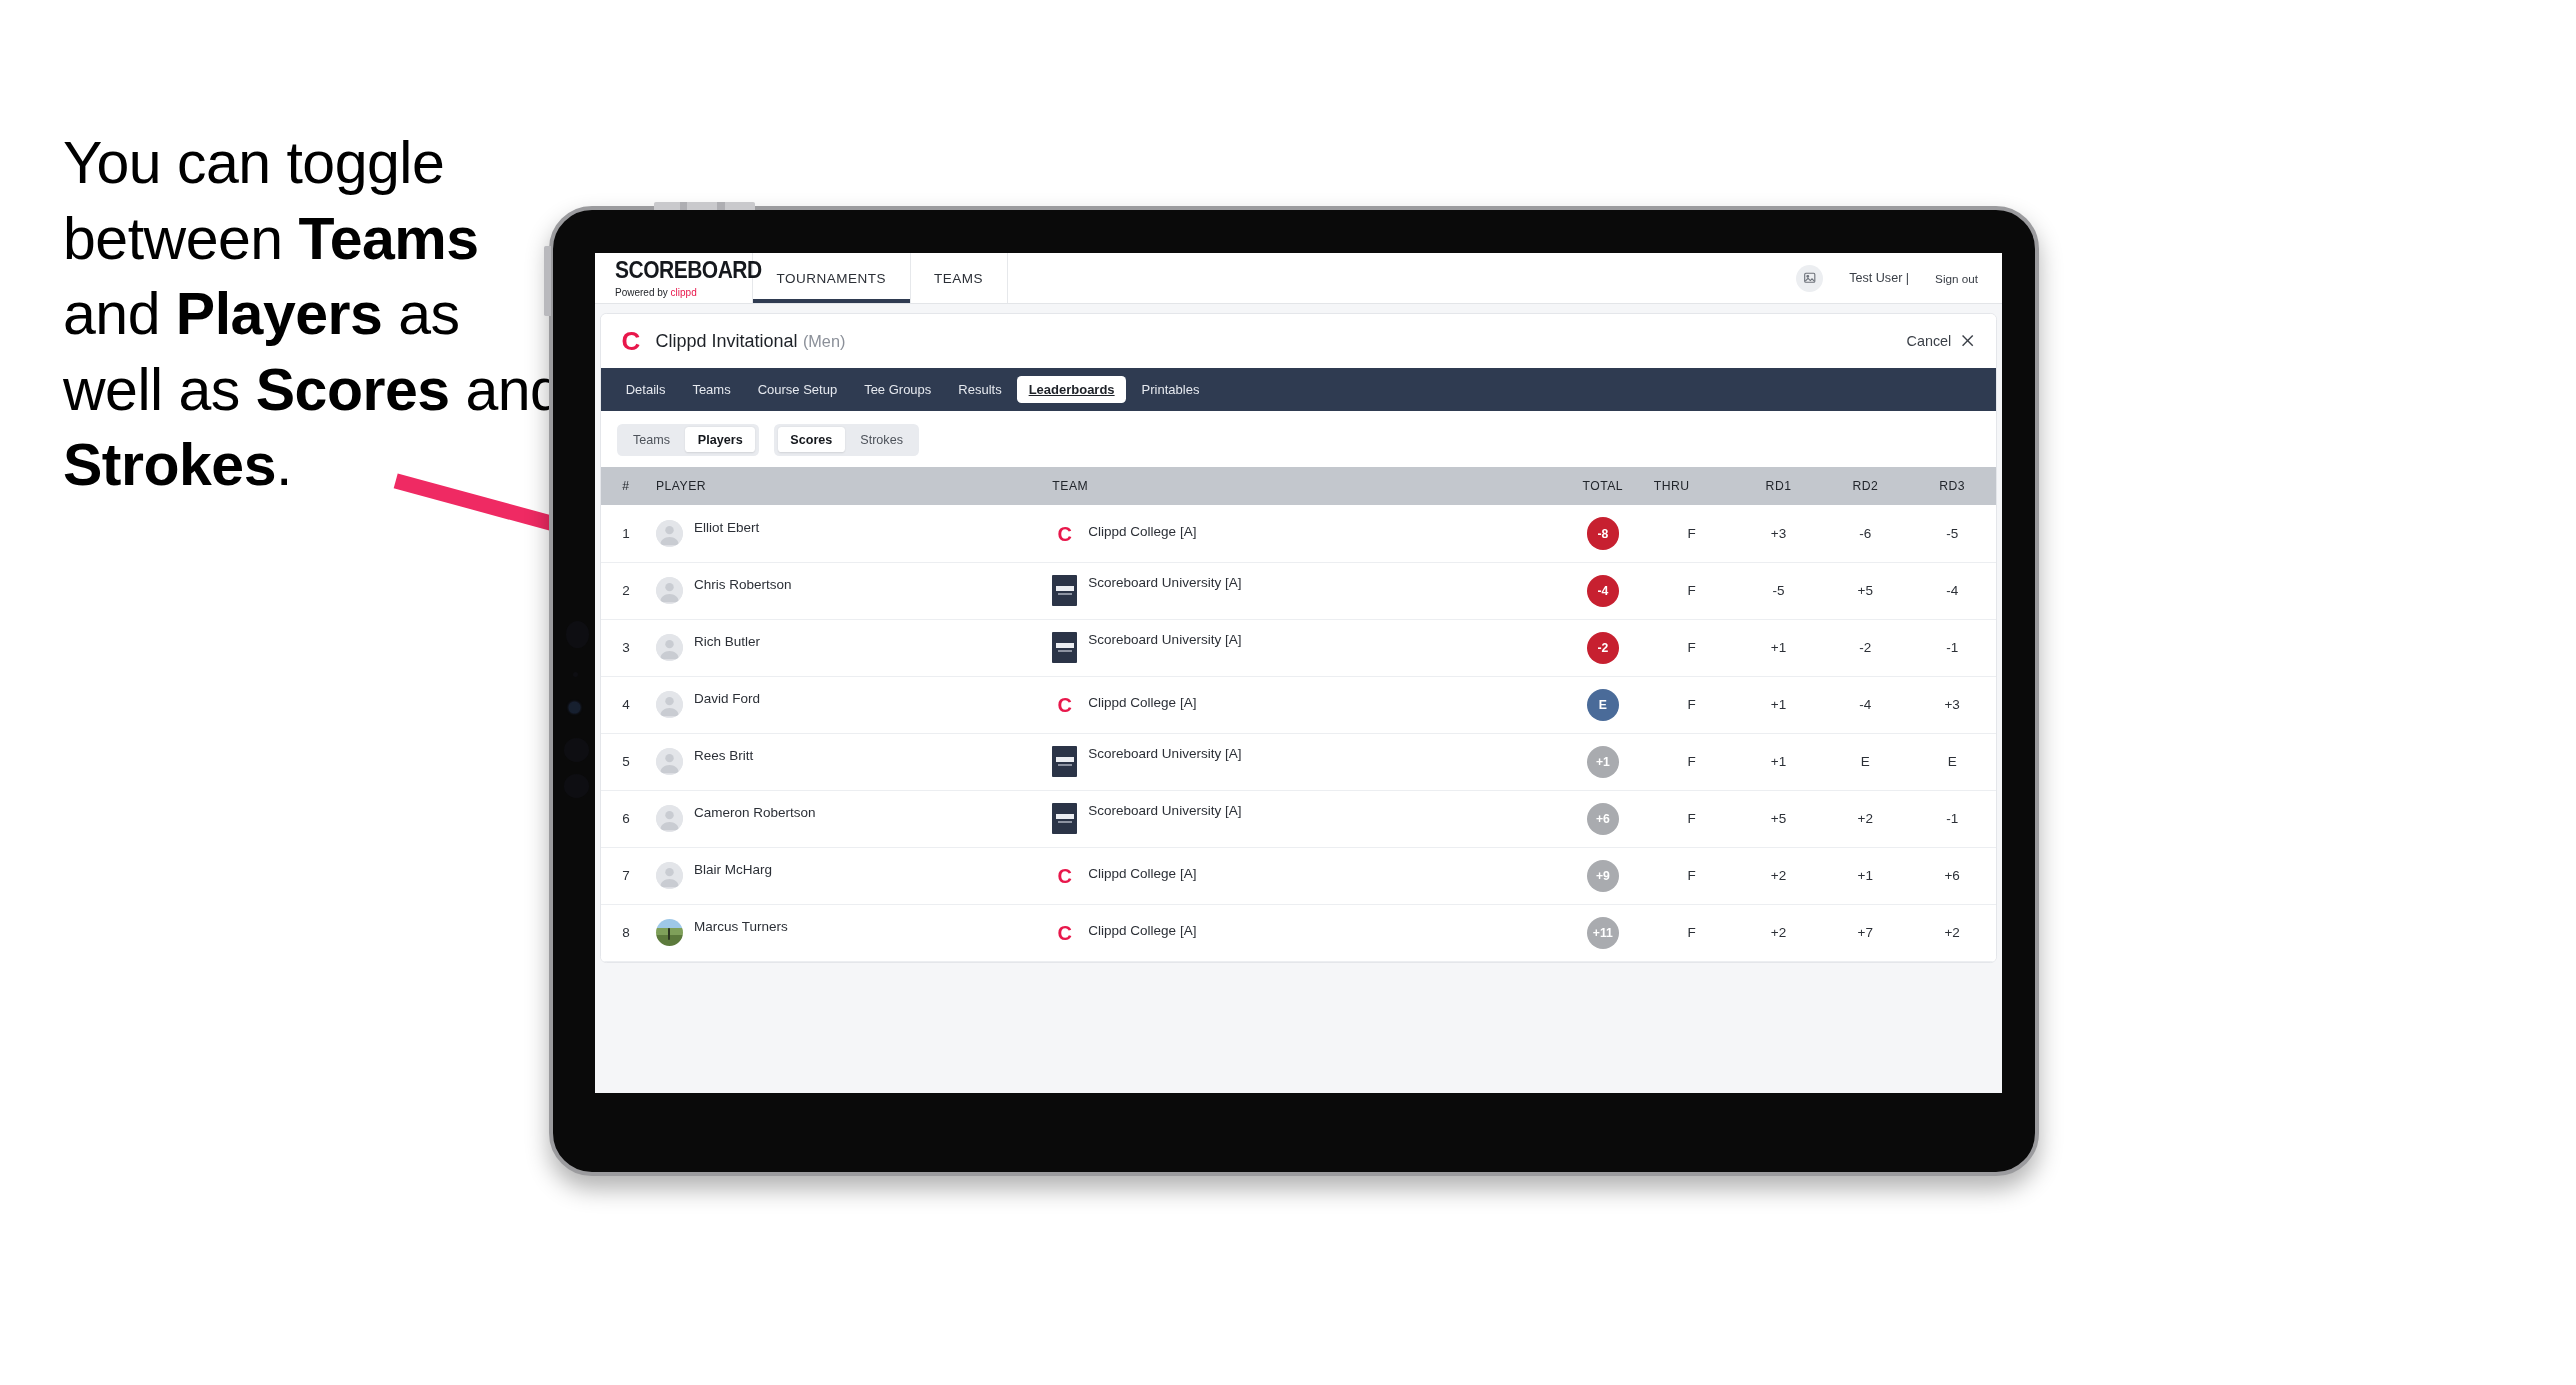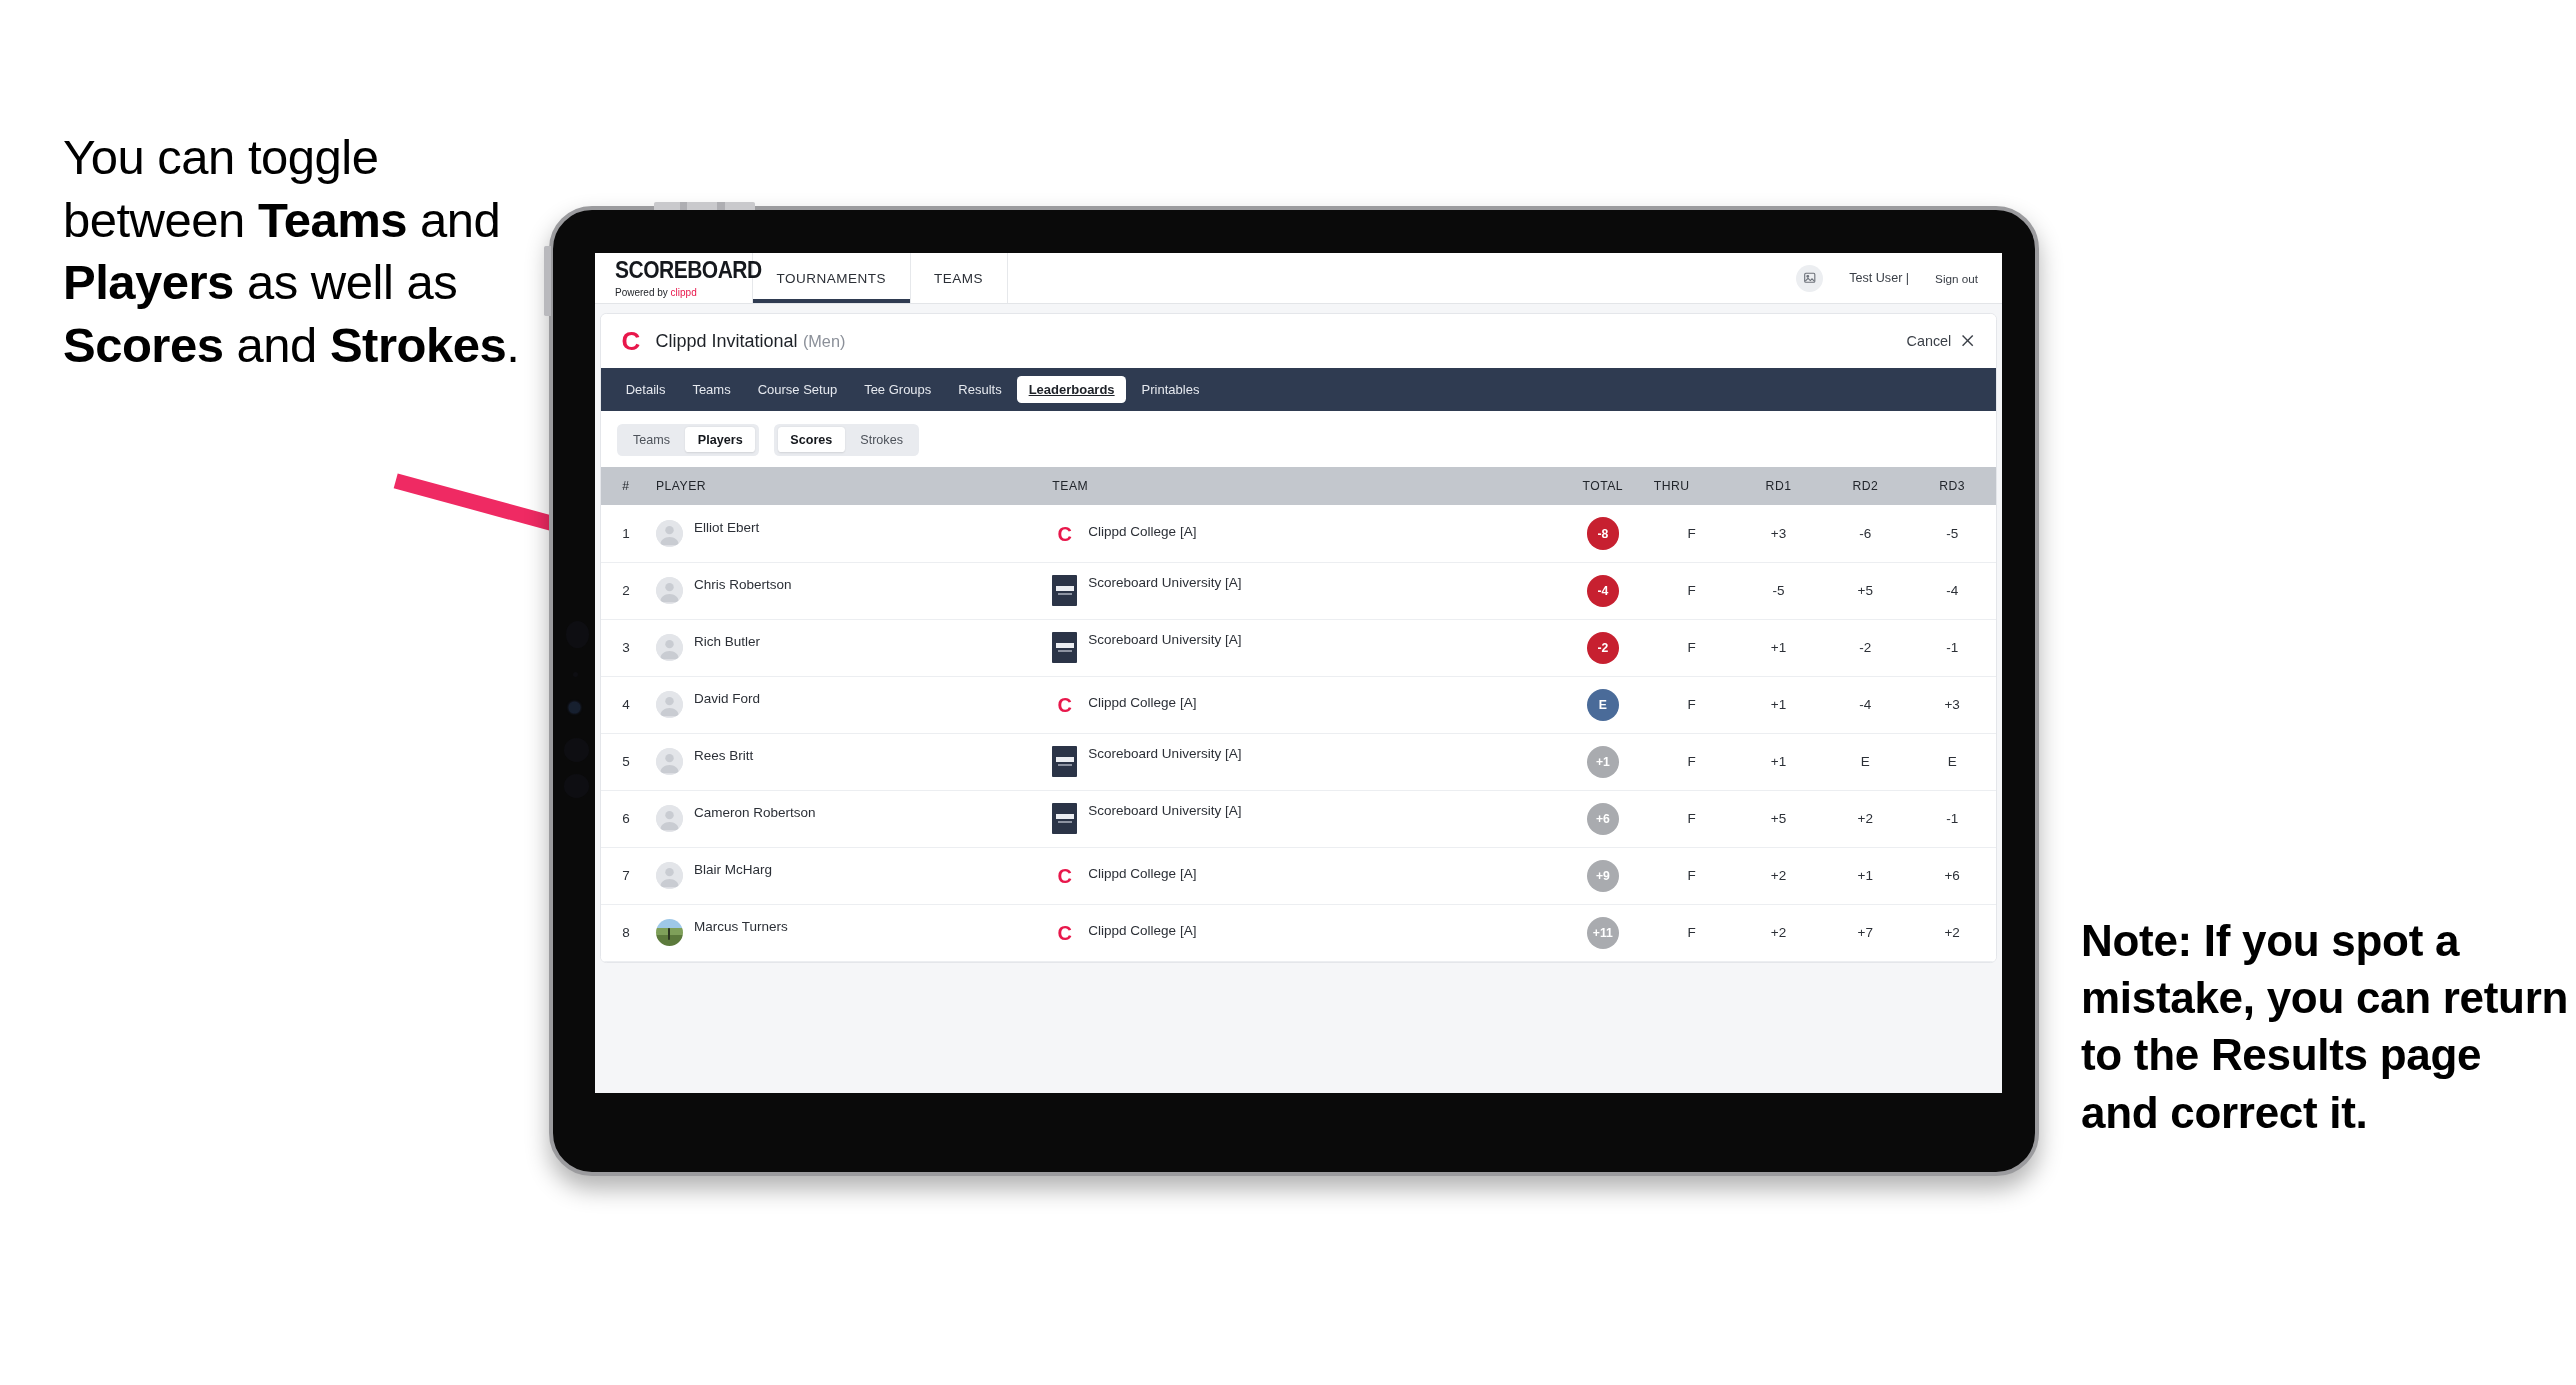--- a/index.html
+++ b/index.html
@@ -7,21 +7,21 @@
     width: 2576px; height: 1386px;
     background: #ffffff;
     font-family: "Liberation Sans", sans-serif;
     overflow: hidden;
   }
   #stage { position: relative; width: 2576px; height: 1386px; background:#fff; }
 
   
   .annot-left {
     position: absolute; left: 63px; top: 126px; width: 506px;
-    font-size: 49px; line-height: 1.28; color: #000;
+    font-size: 59px; line-height: 1.28; color: #000;
     font-family: "Liberation Sans", sans-serif; letter-spacing: -0.5px;
   }
   .annot-right {
     position: absolute; left: 2081px; top: 912px; width: 488px;
     font-size: 44px; line-height: 1.30; color: #000; font-weight: bold;
     font-family: "Liberation Sans", sans-serif; letter-spacing: -0.3px;
   }
   .annot-left b { font-weight: bold; }
 
   
@@ -163,21 +163,20 @@
   .badge.blue { background: #4a6b99; }
   .badge.gray { background: #a9abaf; }
 </style>
 </head>
 <body>
 
 <div id="stage">
 
   <div class="annot-left" id="annot-left"><span>You can toggle between </span><b>Teams</b><span> and </span><b>Players</b><span> as well as </span><b>Scores</b><span> and </span><b>Strokes</b><span>.</span></div>
 
-  <div class="annot-right">Note: If you spot a mistake, you can return to the Results page and correct it.</div>
 
   <svg class="arrow-svg" viewBox="0 0 330 120">
     <line x1="8" y1="12" x2="250" y2="78" stroke="#ef2a63" stroke-width="17" stroke-linecap="butt"></line>
     <polygon points="246,22 318,70 228,92" fill="#ef2a63"></polygon>
   </svg>
 
   <div class="tablet">
     <div class="tablet-top-btn"></div>
     <div class="tablet-side-btn" style="top:36px;height:70px;"></div>
 

